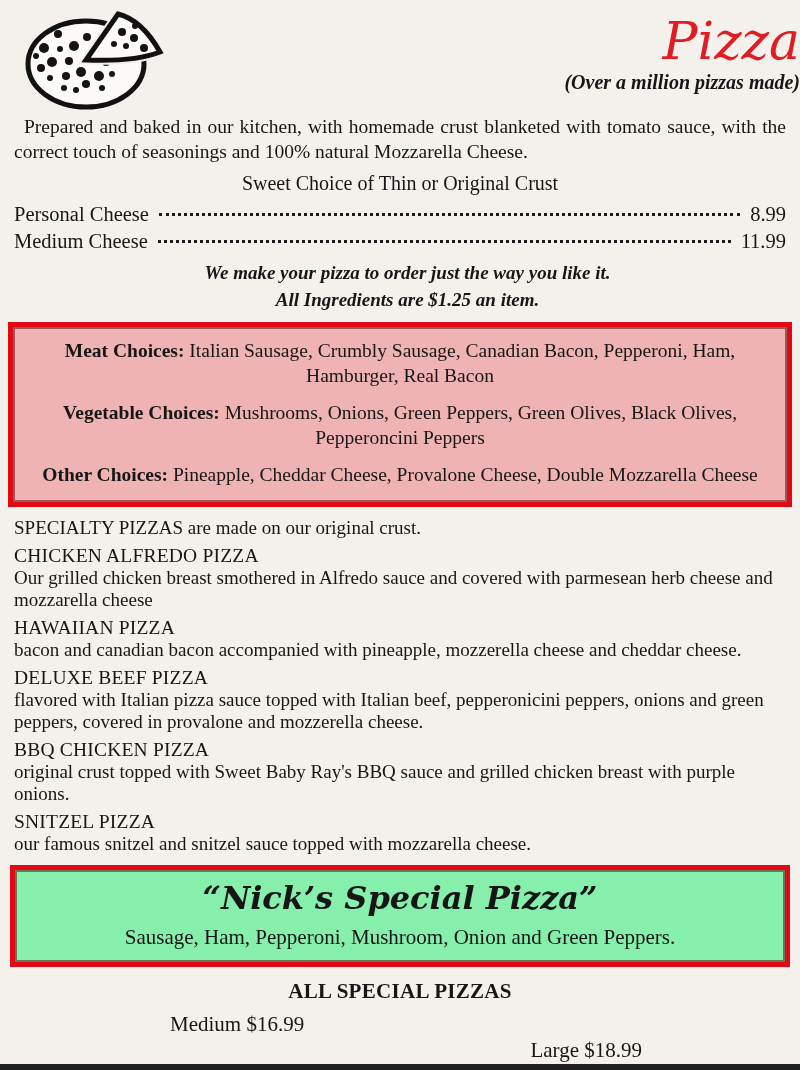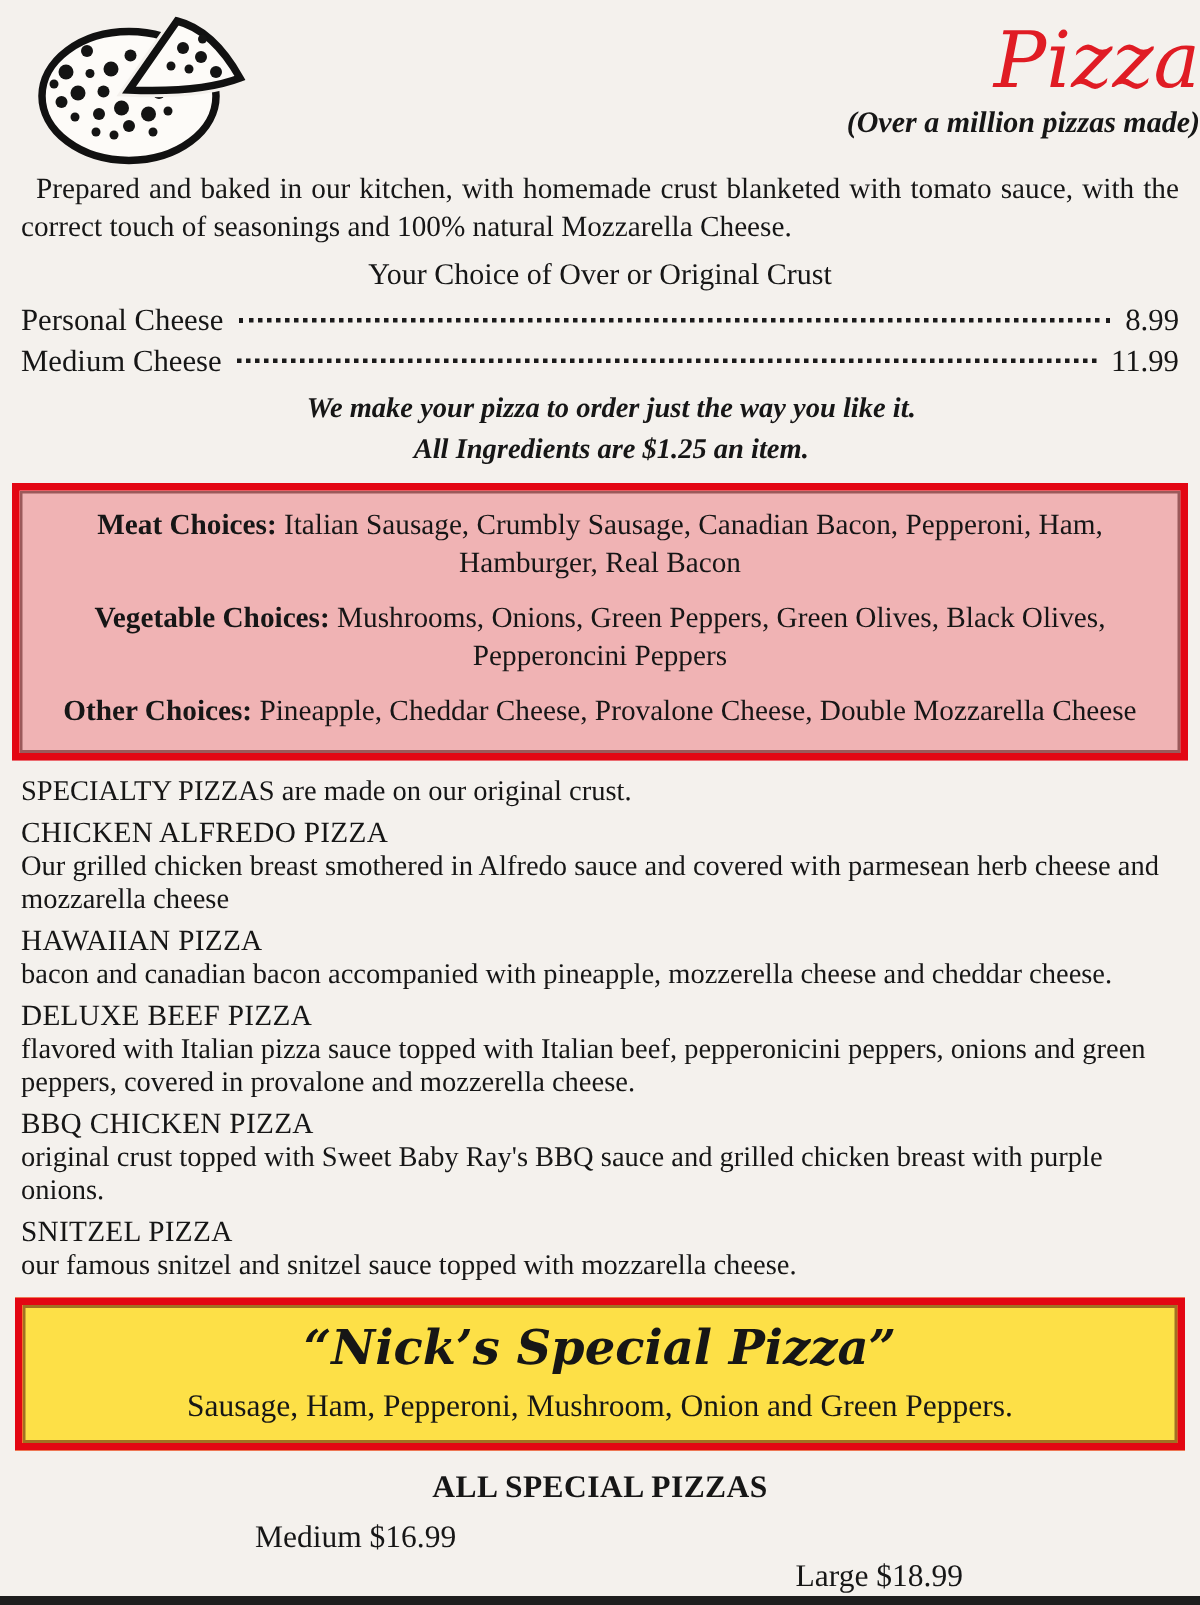--- a/index.html
+++ b/index.html
@@ -46,21 +46,21 @@
   .choice-group:first-child { margin-top:0; }
   .choice-label { font-weight:bold; }
 
   .specialty-intro { margin:10px 14px 0; font-size:19px; line-height:22px; }
   .spec-item { margin:6px 14px 0; }
   .spec-name { font-size:19.5px; line-height:22px; letter-spacing:.2px; }
   .spec-desc { font-size:19px; line-height:22px; }
 
   .nicks-box {
     margin:10px 10px 0;
-    background:#fde047;
+    background:#86efac;
     border:5px solid #e30613;
     box-shadow: inset 0 0 0 2px rgba(70,0,0,.5);
     text-align:center;
     padding:8px 10px 12px;
   }
   .nicks-title { font-family:"DejaVu Serif", serif; font-style:italic; font-weight:bold; font-size:32px; line-height:40px; }
   .nicks-desc { font-size:21px; margin-top:6px; line-height:26px; }
 
   .all-special-heading {
     text-align:center; font-weight:bold; font-size:21px;
@@ -120,21 +120,21 @@
           <circle cx="100" cy="40" r="3"></circle>
       </g>
     </svg>
   </span>
   <div class="title">Pizza</div>
   <div class="subtitle">(Over a million pizzas made)</div>
 </div>
 
 <div class="intro">Prepared and baked in our kitchen, with homemade crust blanketed with tomato sauce, with the correct touch of seasonings and 100% natural Mozzarella Cheese.</div>
 
-<div class="crust-note">Your Choice of Over or Original Crust</div>
+<div class="crust-note">Sweet Choice of Thin or Original Crust</div>
 
 <div class="price-list">
   <div class="price-row">
     <span class="price-name">Personal Cheese</span>
     <span class="dots"></span>
     <span class="price-value">8.99</span>
   </div>
   <div class="price-row">
     <span class="price-name">Medium Cheese</span>
     <span class="dots"></span>

